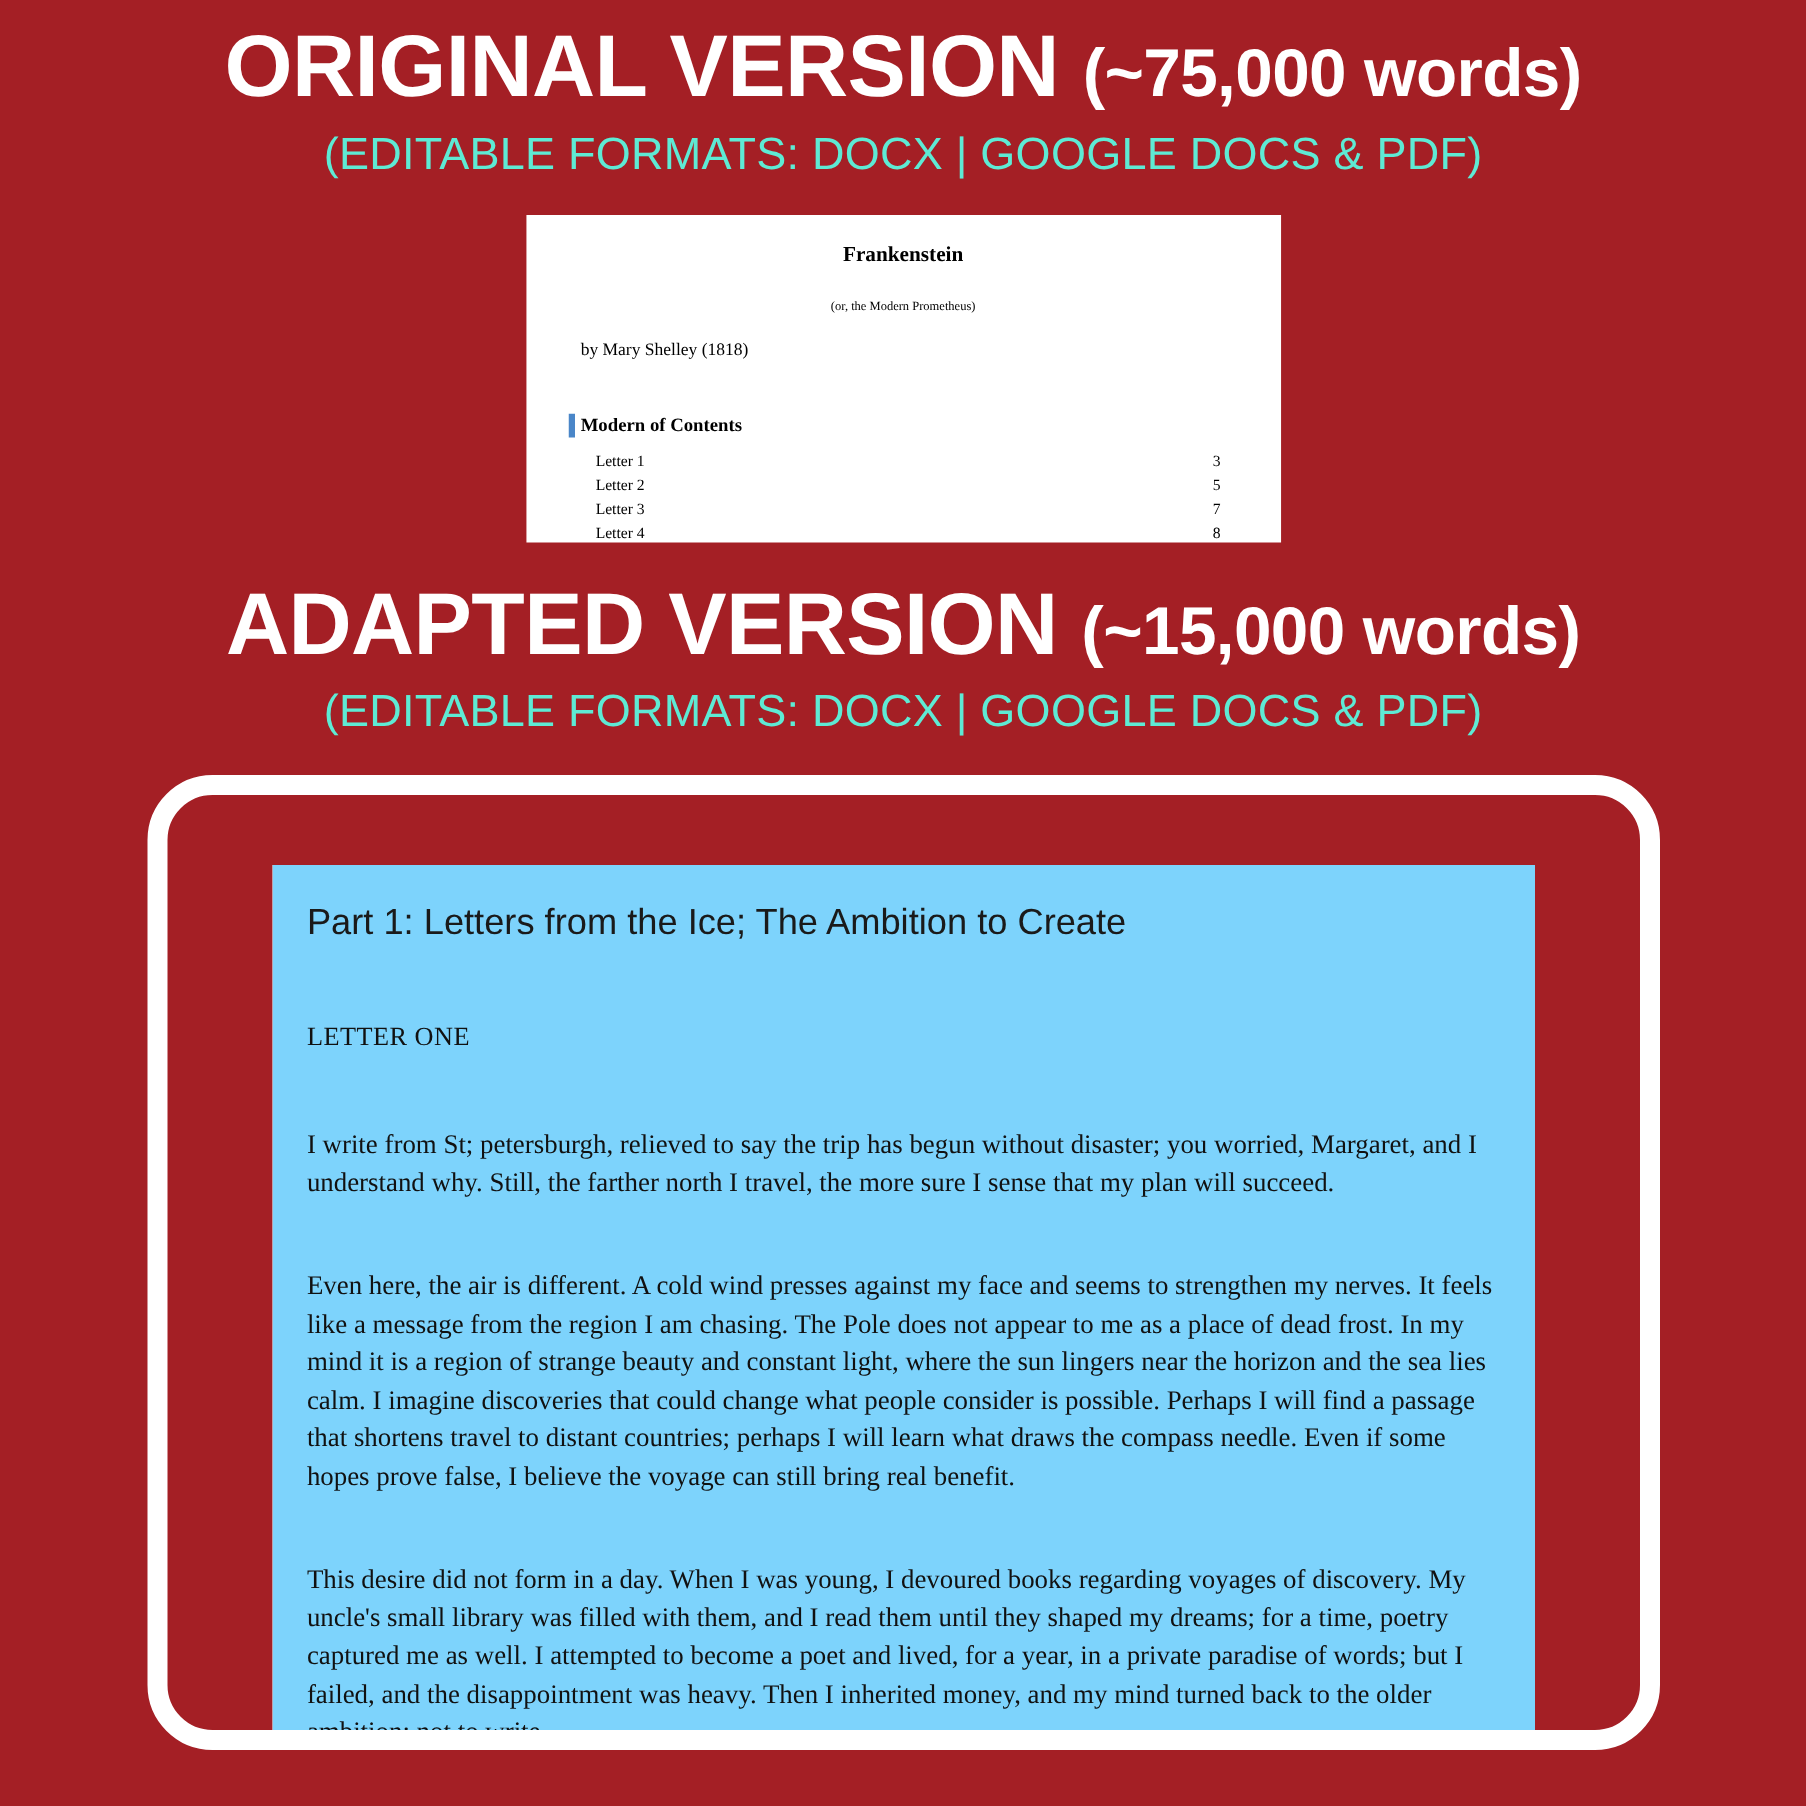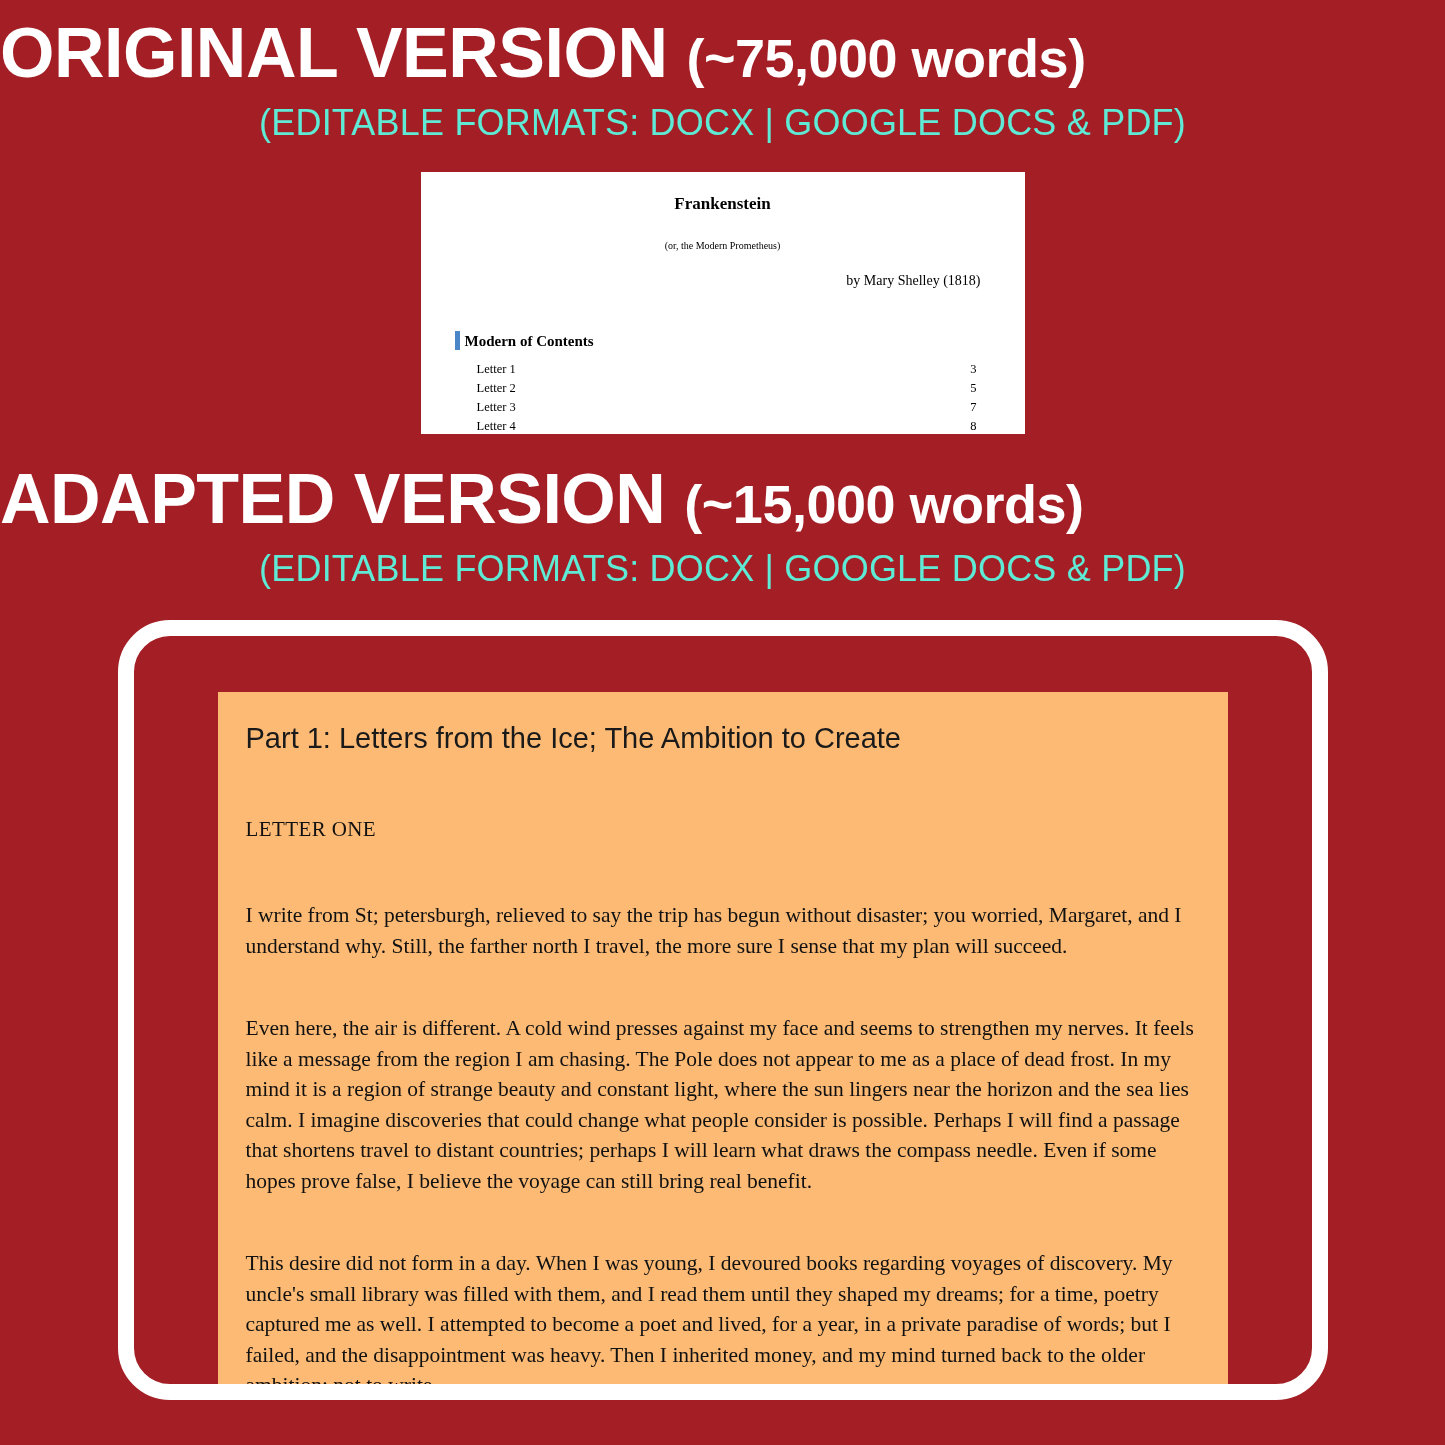--- a/index.html
+++ b/index.html
@@ -12,20 +12,21 @@
     overflow: hidden;
     position: relative;
   }
 
   
   .section-one {
     width: 100%;
     padding-top: 18px;
   }
   .headline {
+    text-align: center;
     color: #ffffff;
     font-weight: bold;
     font-size: 70px;
     line-height: 1.0;
     letter-spacing: -0.5px;
     white-space: nowrap;
   }
   .headline .small {
     font-size: 54px;
     font-weight: bold;
@@ -59,21 +60,21 @@
     font-weight: bold;
     font-size: 17px;
     margin: 0 0 26px 0;
   }
   .doc-sub {
     text-align: center;
     font-size: 10px;
     margin: 0 0 22px 0;
   }
   .doc-author {
-    text-align: right;
+    text-align: left;
     font-size: 14px;
     margin: 0 0 44px 0;
   }
   .toc-head {
     font-weight: bold;
     font-size: 15px;
     margin: 0 0 8px 0;
     position: relative;
   }
   .toc-cursor {
@@ -106,21 +107,21 @@
     padding: 56px 84px 0 84px;
     overflow: hidden;
   }
   .doc-adapted-wrap {
     width: 100%;
     height: 720px;
     background: #ffffff;
     overflow: hidden;
   }
   .doc-adapted {
-    background: #fdba74;
+    background: #7dd3fc;
     padding: 30px 28px 0 28px;
     color: #111111;
   }
   .adapted-head {
     font-family: "Liberation Sans", sans-serif;
     font-size: 29px;
     color: #1a1a1a;
     margin: 0 0 62px 0;
     font-weight: normal;
   }

